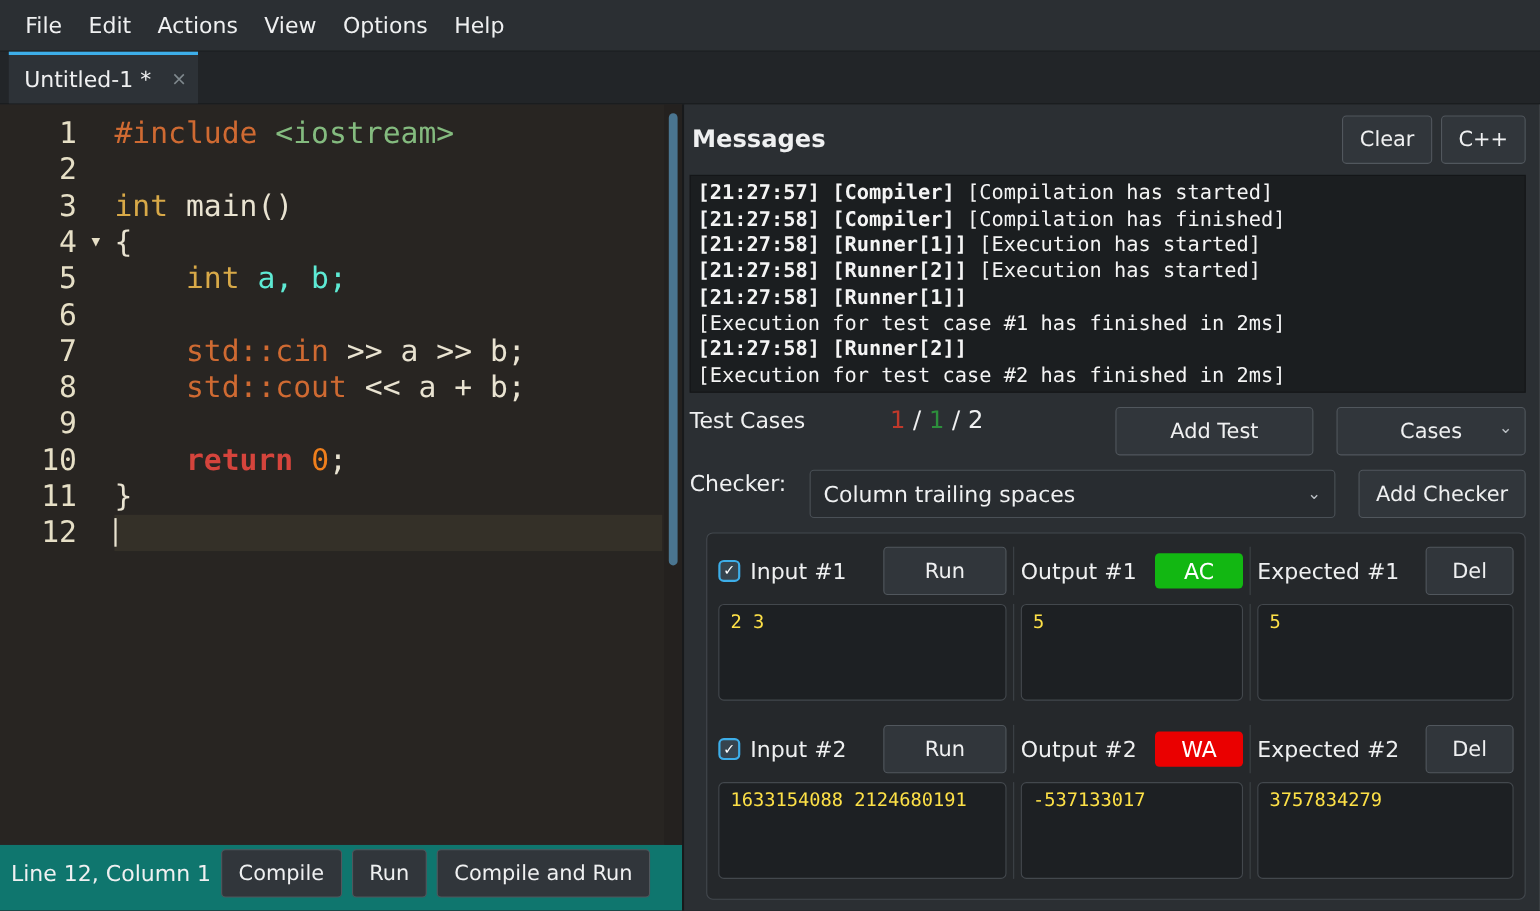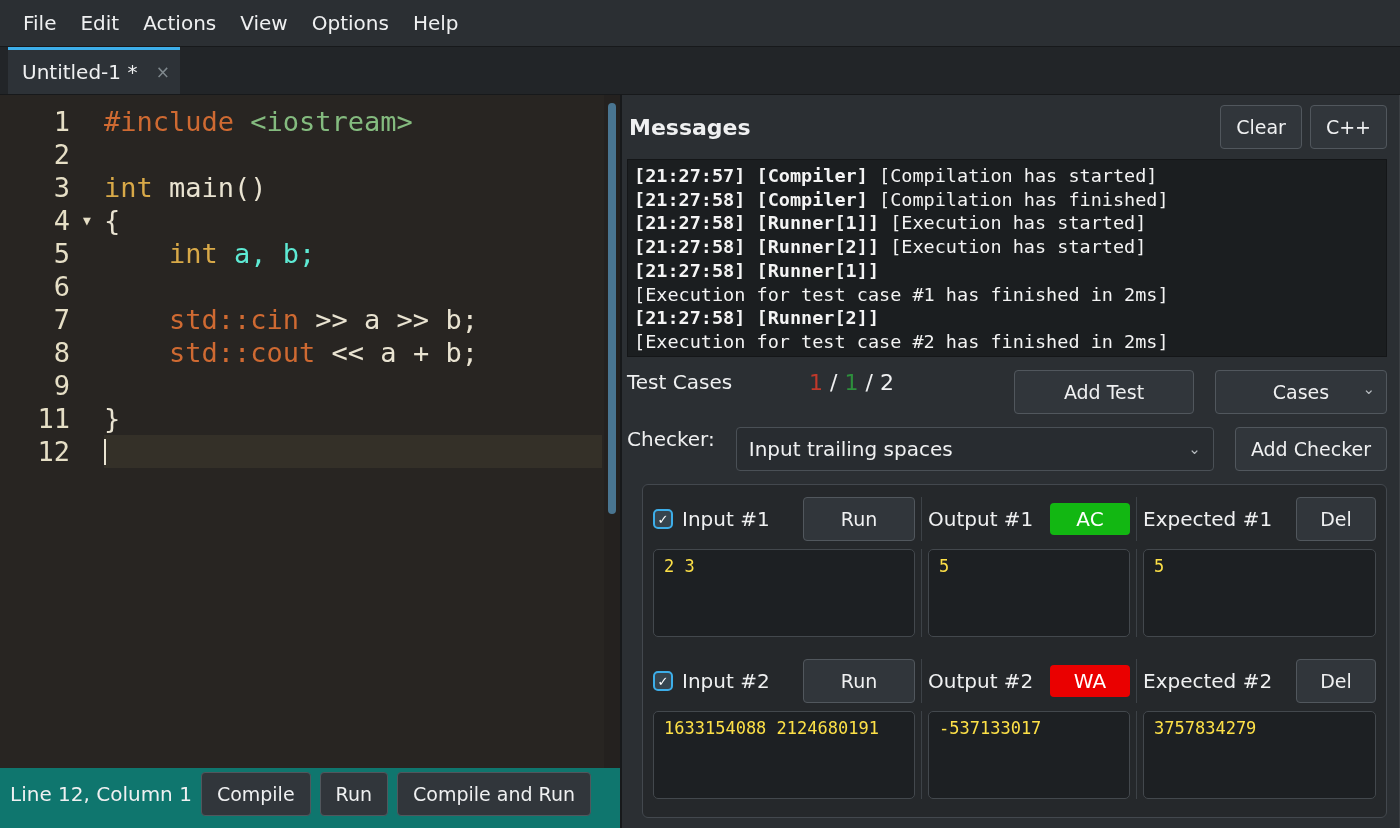--- a/index.html
+++ b/index.html
@@ -154,20 +154,25 @@
               <span class="ln">8</span>
               <span class="fold"></span>
               <span class="ct"><span style="color: rgb(233, 227, 209);">    </span><span style="color: rgb(207, 106, 50);">std::cout</span><span style="color: rgb(233, 227, 209);"> &lt;&lt; a + b;</span></span>
             </div>
             <div class="cl">
               <span class="ln">9</span>
               <span class="fold"></span>
               <span class="ct"></span>
             </div>
             <div class="cl">
+              <span class="ln">10</span>
+              <span class="fold"></span>
+              <span class="ct"><span style="color: rgb(233, 227, 209);">    </span><span style="color: rgb(213, 68, 60); font-weight: bold;">return</span><span style="color: rgb(233, 227, 209);"> </span><span style="color: rgb(239, 127, 28);">0</span><span style="color: rgb(233, 227, 209);">;</span></span>
+            </div>
+            <div class="cl">
               <span class="ln">11</span>
               <span class="fold"></span>
               <span class="ct"><span style="color: rgb(233, 227, 209);">}</span></span>
             </div>
             <div class="cl cur">
               <span class="ln">12</span>
               <span class="fold"></span>
               <span class="ct"><span class="cursor"></span></span>
             </div>
           </div>
@@ -200,21 +205,21 @@
         <button class="btn addtest">Add Test</button>
         <button class="btn more">
           <span>Cases</span>
           <span class="chev">⌄</span>
         </button>
       </div>
 
       <div class="chkrow">
         <span class="lbl">Checker:</span>
         <div class="combo">
-          <span>Input trailing spaces</span>
+          <span>Column trailing spaces</span>
           <span class="chev">⌄</span>
         </div>
         <button class="btn">Add Checker</button>
       </div>
 
       <div class="tccontainer">
 
         <div class="case">
           <div class="caserow head">
             <div class="headcell">

